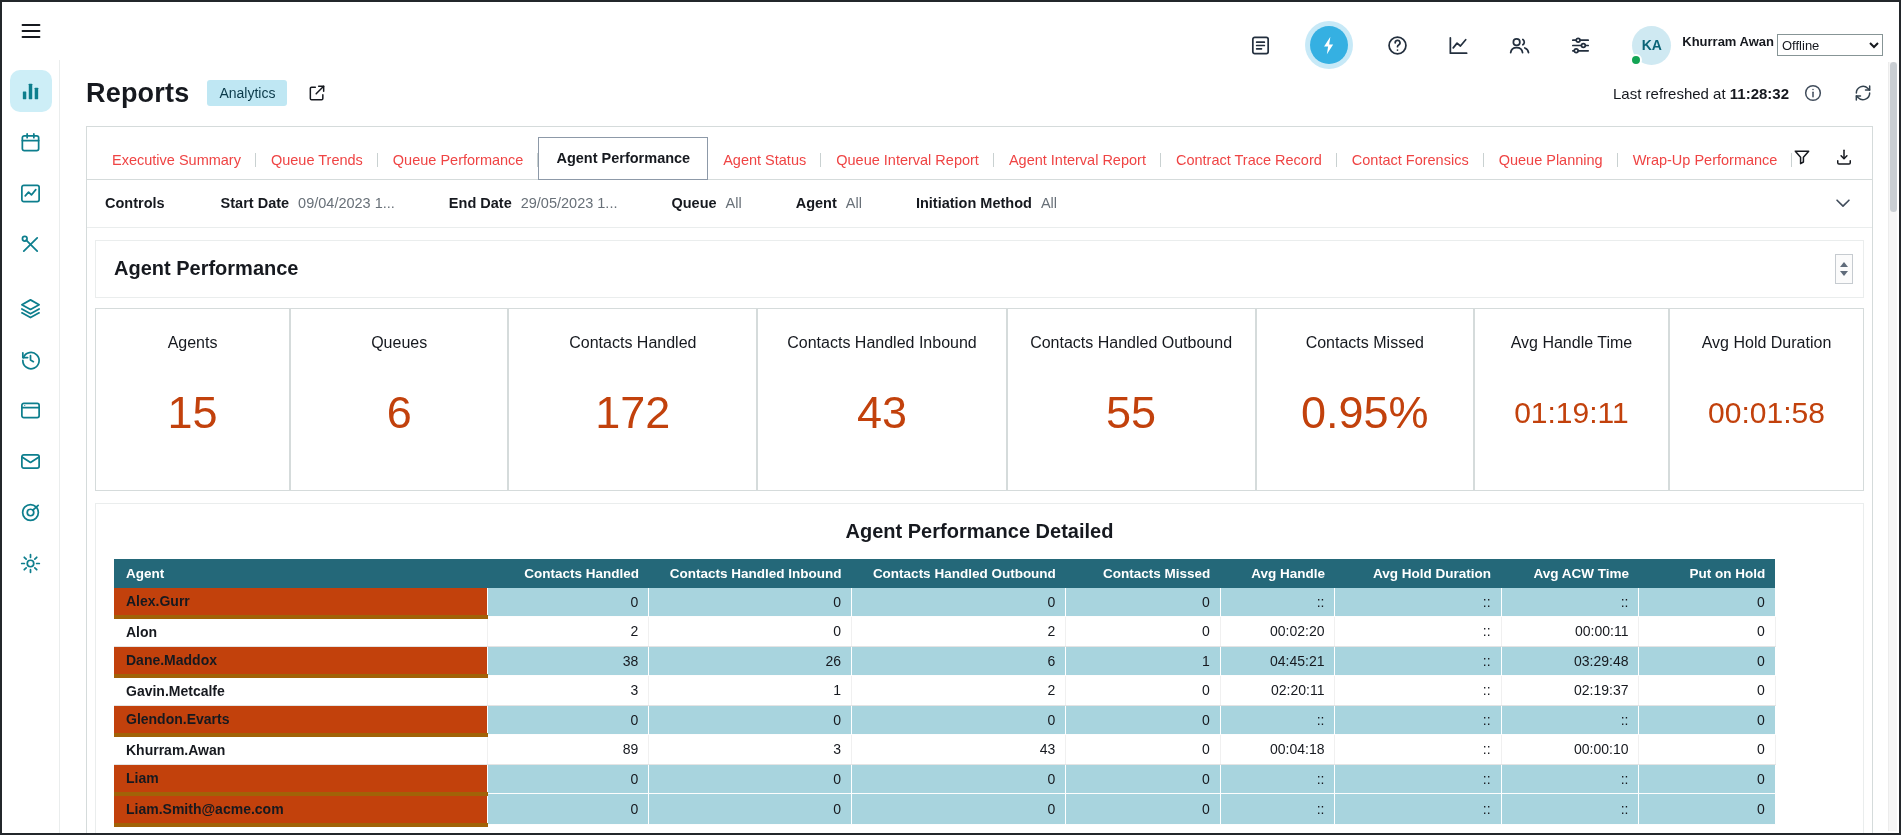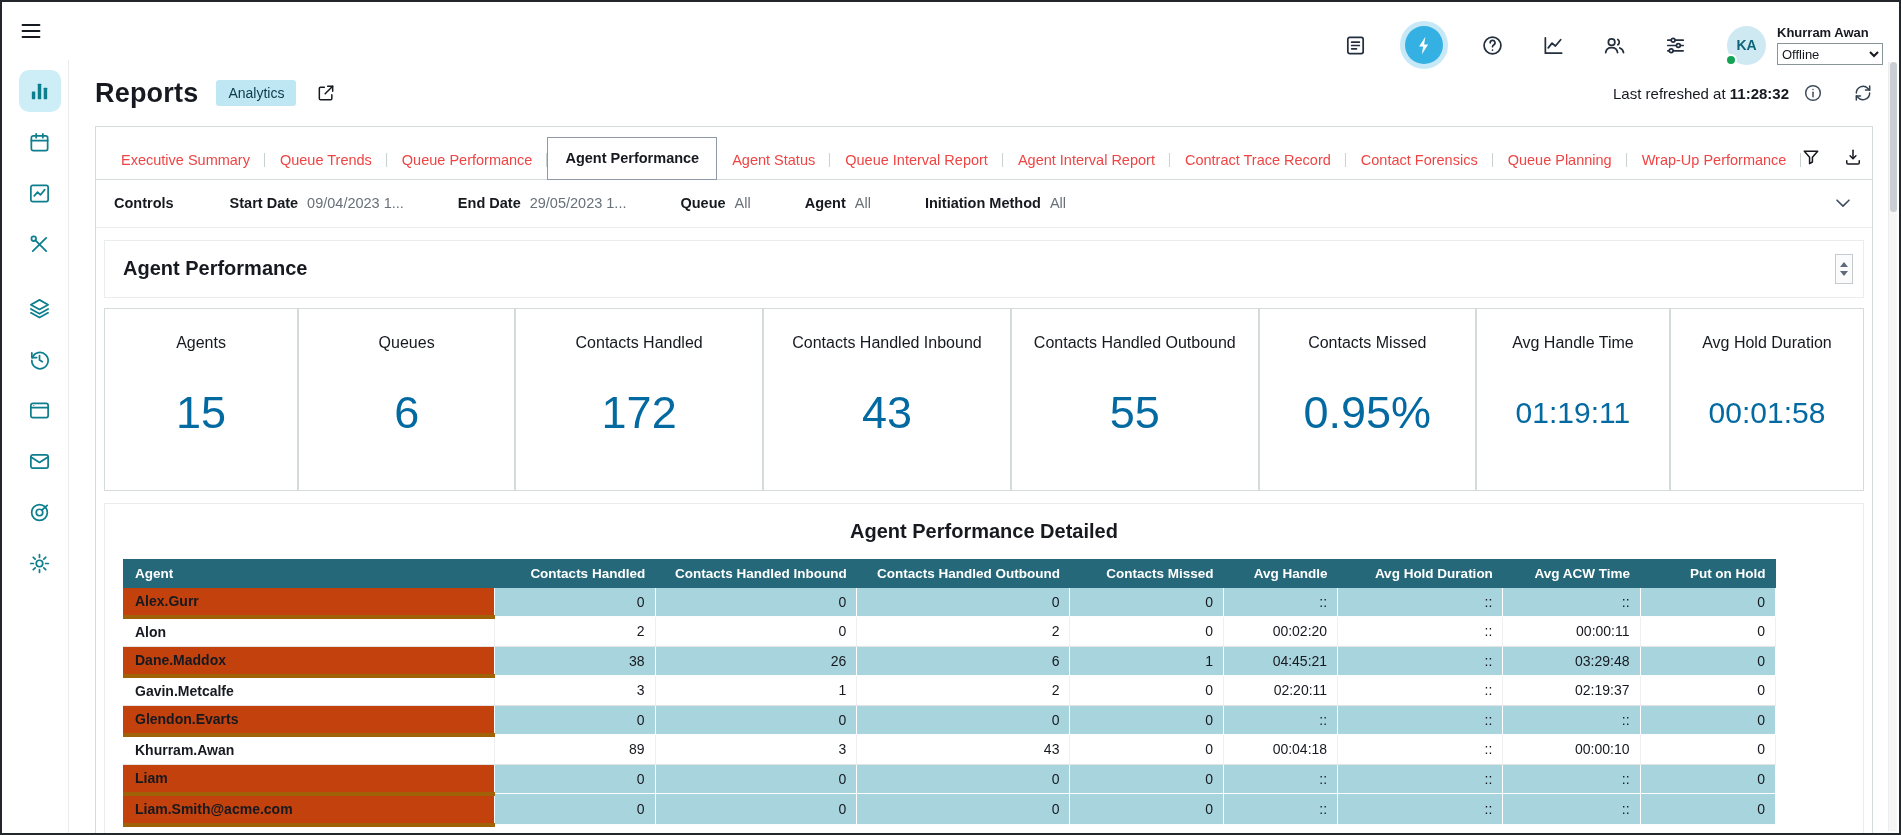--- a/index.html
+++ b/index.html
@@ -17,27 +17,27 @@
   .top-icon { width:23px; height:23px; color:#232f3e; display:inline-flex; cursor:pointer; }
   .top-icon svg { width:100%; height:100%; }
   .top-icon.bolt-active { width:38px; height:38px; background:#35b0e2; border-radius:50%;
       box-shadow:0 0 0 5px rgba(53,176,226,.28); align-items:center; justify-content:center; color:#fff; }
   .top-icon.bolt-active svg { width:21px; height:21px; }
   .user-block { display:flex; align-items:center; gap:11px; }
   .avatar { width:39px; height:39px; border-radius:50%; background:#cfe9f2; color:#0b6477; font-weight:700;
             font-size:14px; display:flex; align-items:center; justify-content:center; position:relative; cursor:pointer; }
   .status-dot { position:absolute; left:-2px; bottom:-1px; width:12px; height:12px; border-radius:50%;
                 background:#12a454; border:2px solid #fff; }
-  .user-meta { display:flex; flex-direction:column; gap:3px; }
+  .user-meta { display:flex; flex-direction:row; gap:3px; }
   .user-name { font-size:13px; font-weight:700; }
   .status-select { font-size:13px; height:22px; width:106px; border:1px solid #879596; background:#fff;
                    font-family:inherit; color:#16191f; }
 
   
-  .app-body { display:flex; flex:1; min-height:0;margin-left:9px; }
+  .app-body { display:flex; flex:1; min-height:0; }
   .sidebar { width:58px; border-right:1px solid #eaeded; padding-top:10px; display:flex; flex-direction:column;
              align-items:center; gap:9px; flex-shrink:0; }
   .side-item { width:42px; height:42px; border-radius:10px; display:flex; align-items:center; justify-content:center;
                color:#0d7e8d; cursor:pointer; }
   .side-item svg { width:23px; height:23px; }
   .side-item.active { background:#cdeef7; }
   .side-item:nth-child(5) { margin-top:13px; }
 
   .main { flex:1; min-width:0; padding:0 26px; }
 
@@ -84,21 +84,21 @@
                  border-top:5px solid #5f6b7a; }
 
   
   .kpi-row { display:flex; margin-top:10px; }
   .kpi-card { border:1px solid #d5dbdb; background:#fff; height:183px; display:flex; flex-direction:column;
               align-items:center; padding-top:25px; }
   .kpi-card:nth-child(1), .kpi-card:nth-child(7), .kpi-card:nth-child(8) { flex:1; }
   .kpi-card:nth-child(2), .kpi-card:nth-child(6) { flex:1.12; }
   .kpi-card:nth-child(3), .kpi-card:nth-child(4), .kpi-card:nth-child(5) { flex:1.28; }
   .kpi-label { font-size:16px; color:#16191f; }
-  .kpi-value { flex:1; display:flex; align-items:center; padding-bottom:16px; font-weight:400; color:#0369a1; }
+  .kpi-value { flex:1; display:flex; align-items:center; padding-bottom:16px; font-weight:400; color:#c2410c; }
 
   
   .detail-box { border:1px solid #eaeded; margin-top:12px; padding:16px 18px 20px; }
   .detail-box h3 { font-size:20px; font-weight:700; margin-bottom:16px;text-align:center; }
   table { border-collapse:collapse; width:96%; table-layout:fixed; font-size:14px; }
   thead th { background:#246879; color:#fff; font-weight:700; text-align:right; padding:7px 10px; font-size:13.5px;
              cursor:pointer; overflow:hidden; white-space:nowrap; text-overflow:ellipsis; }
   thead th:first-child { text-align:left; padding-left:12px; }
   td { padding:5.5px 10px; border-bottom:1px solid #e4e4e4; border-right:1px solid #f0f0f0; text-align:right;
        overflow:hidden; white-space:nowrap; text-overflow:ellipsis; }

